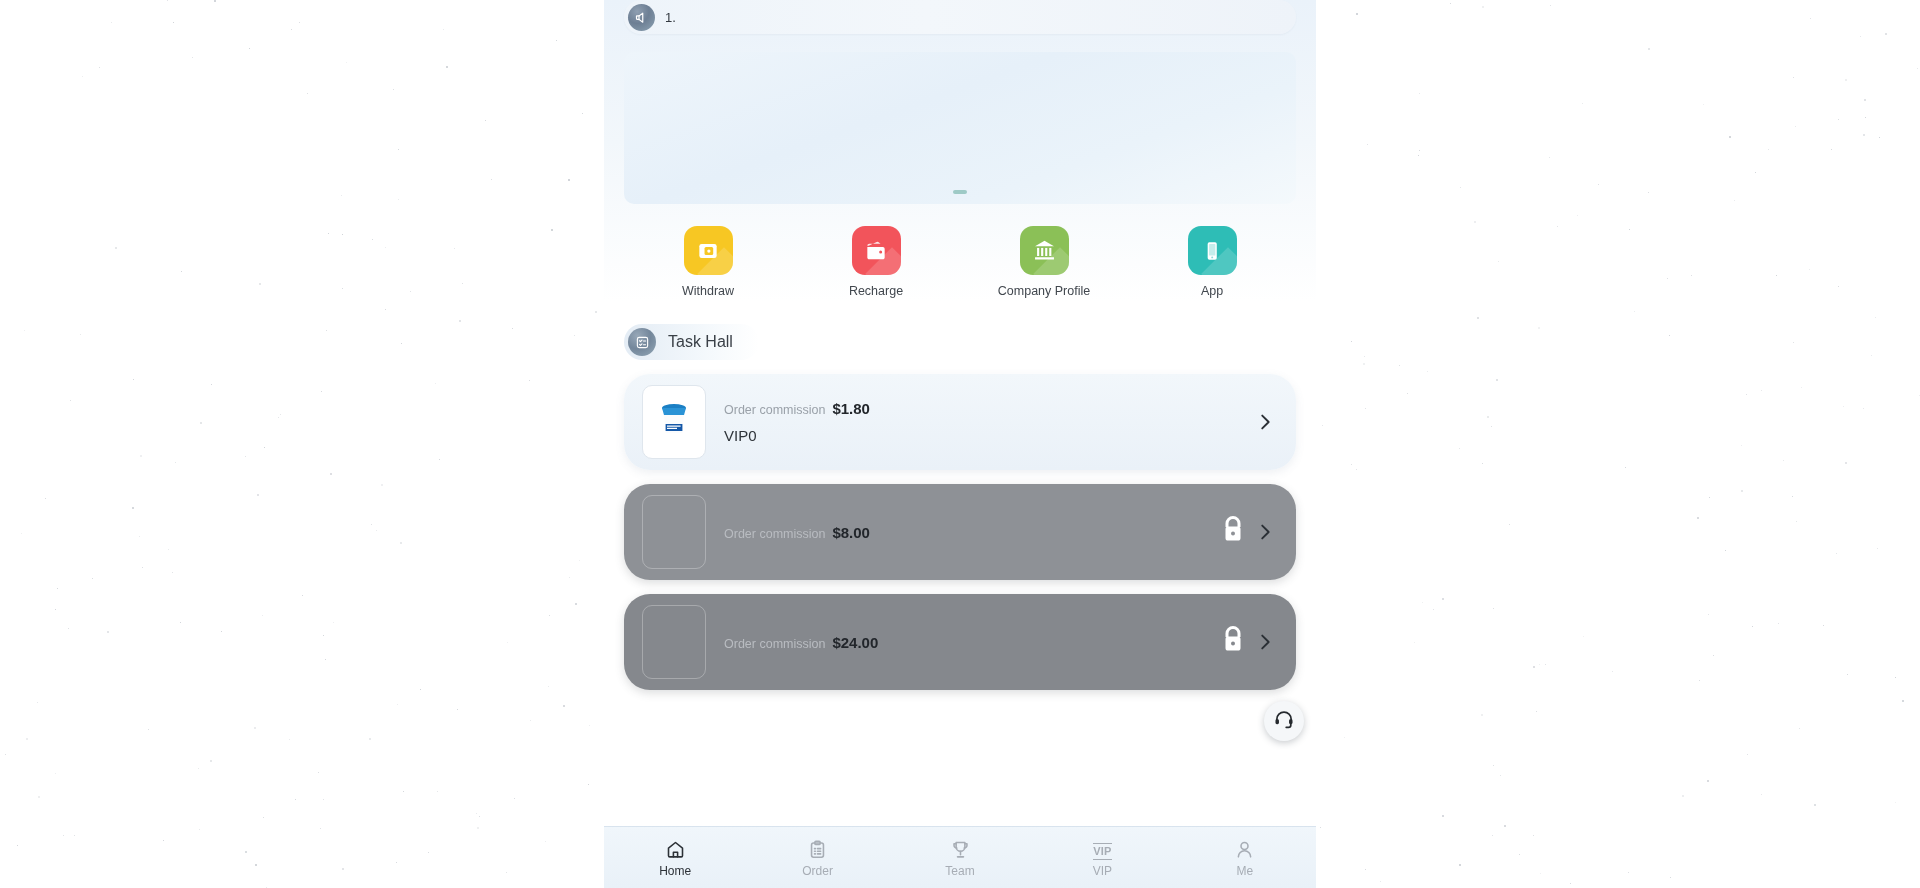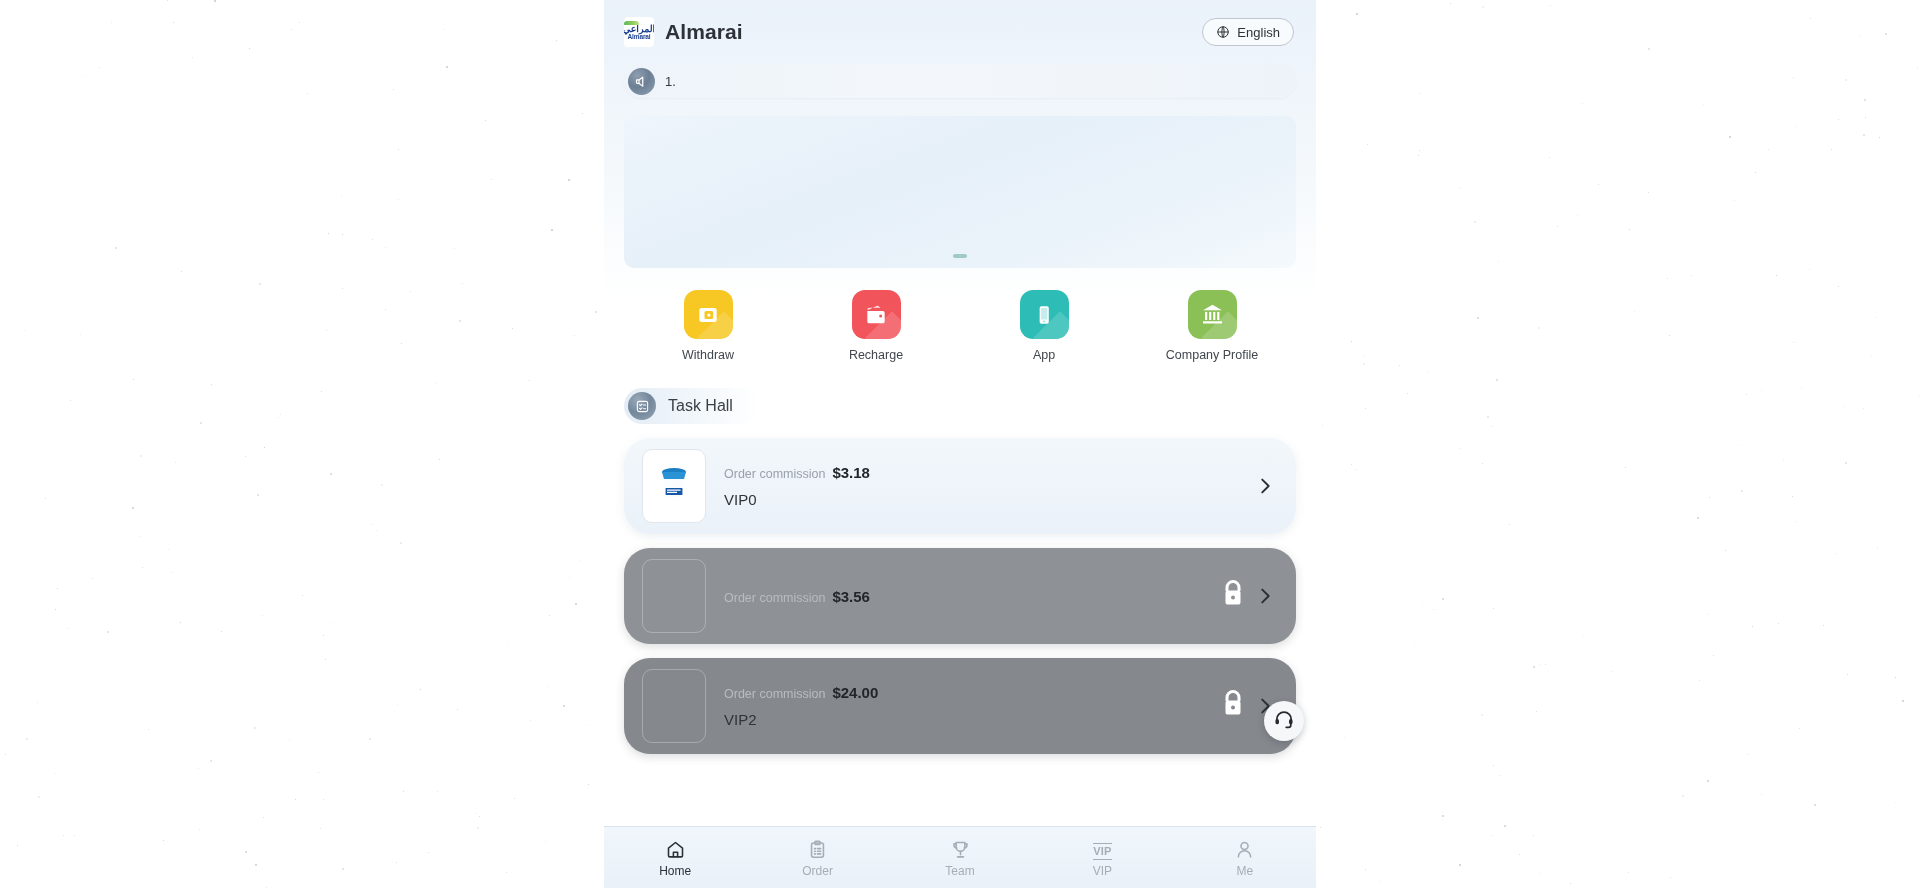--- a/index.html
+++ b/index.html
@@ -805,39 +805,20 @@
       <i style="left: 138.914px; top: 536.21px; width: 1px; height: 1px; opacity: 0.38;"></i>
       <i style="left: 623.139px; top: 196.272px; width: 1px; height: 1px; opacity: 0.27;"></i>
       <i style="left: 1894.95px; top: 801.986px; width: 1px; height: 1px; opacity: 0.26;"></i>
       <i style="left: 1845.22px; top: 462.307px; width: 2px; height: 2px; opacity: 0.52;"></i>
       <i style="left: 1029.43px; top: 64.9419px; width: 1px; height: 1px; opacity: 0.41;"></i>
     </div>
 
   <div id="app">
 
     
-    <div class="app-header">
-      <div class="brand">
-        <div class="brand-logo">
-          <span class="ar">المراعي</span>
-          <span class="en">Almarai</span>
-        </div>
-        <div class="brand-name">Almarai</div>
-      </div>
-
-      <div class="lang-btn">
-        <span>
-          <svg width="14" height="14" viewBox="0 0 24 24" fill="none" stroke="#2e3238" stroke-width="1.7">
-            <circle cx="12" cy="12" r="9"></circle>
-            <path d="M3 12h18M12 3c2.6 2.6 2.6 15.4 0 18M12 3c-2.6 2.6-2.6 15.4 0 18"></path>
-          </svg>
-        </span>
-        <span>English</span>
-      </div>
-    </div>
 
     
     <div class="notice-bar">
       <div class="notice-icon">
         <svg width="15" height="15" viewBox="0 0 24 24" fill="none" stroke="#ffffff" stroke-width="1.9" stroke-linejoin="round" stroke-linecap="round">
           <path d="M4 9.5v4a1.5 1.5 0 0 0 1.5 1.5H8l6 4.5V5L8 9.5H5.5A1.5 1.5 0 0 0 4 11"></path>
           <path d="M8 9.5v6"></path>
         </svg>
       </div>
       <div class="notice-index">1.</div>
@@ -865,47 +846,47 @@
       </div>
 
       <div class="qa-item">
         <div class="qa-tile" style="background:#f2545b">
           <svg width="26" height="26" viewBox="0 0 24 24" fill="#ffffff">
             <path d="M4 7.2c0-1 .8-1.8 1.8-1.8h10.4l-2.1-1.6a1.4 1.4 0 0 0-1.5-.1L5.2 7.2z" opacity=".85"></path>
             <path d="M4 8.4h14.3c1 0 1.7.8 1.7 1.7v7.8c0 1-.8 1.7-1.7 1.7H5.7c-1 0-1.7-.8-1.7-1.7zm12.3 5.9a1.4 1.4 0 1 0 0-2.8 1.4 1.4 0 0 0 0 2.8z"></path>
           </svg>
         </div>
         <div class="qa-label">Recharge</div>
-      </div>
-
-      <div class="qa-item">
-        <div class="qa-tile" style="background:#2ebdb6">
-          <svg width="26" height="26" viewBox="0 0 24 24" fill="none">
-            <rect x="8" y="4" width="8.4" height="16" rx="1.6" fill="#ffffff"></rect>
-            <rect x="9.3" y="5.6" width="5.8" height="10.6" rx=".6" fill="#2ebdb6" opacity=".28"></rect>
-            <circle cx="12.2" cy="17.9" r=".9" fill="#2ebdb6" opacity=".55"></circle>
-          </svg>
-        </div>
-        <div class="qa-label">App</div>
       </div>
 
       <div class="qa-item">
         <div class="qa-tile" style="background:#8bc057">
           <svg width="27" height="27" viewBox="0 0 24 24" fill="#ffffff">
             <path d="M12 3.4 3.6 8.2h16.8z"></path>
             <rect x="5.4" y="9.7" width="1.9" height="7.2"></rect>
             <rect x="9" y="9.7" width="1.9" height="7.2"></rect>
             <rect x="12.6" y="9.7" width="1.9" height="7.2"></rect>
             <rect x="16.2" y="9.7" width="1.9" height="7.2"></rect>
             <rect x="3.6" y="18" width="16.8" height="2"></rect>
           </svg>
         </div>
         <div class="qa-label">Company Profile</div>
       </div>
 
+      <div class="qa-item">
+        <div class="qa-tile" style="background:#2ebdb6">
+          <svg width="26" height="26" viewBox="0 0 24 24" fill="none">
+            <rect x="8" y="4" width="8.4" height="16" rx="1.6" fill="#ffffff"></rect>
+            <rect x="9.3" y="5.6" width="5.8" height="10.6" rx=".6" fill="#2ebdb6" opacity=".28"></rect>
+            <circle cx="12.2" cy="17.9" r=".9" fill="#2ebdb6" opacity=".55"></circle>
+          </svg>
+        </div>
+        <div class="qa-label">App</div>
+      </div>
+
     </div>
 
     
     <div class="section-head">
       <div class="section-head-icon">
         <svg width="15" height="15" viewBox="0 0 24 24" fill="none" stroke="#ffffff" stroke-width="1.8" stroke-linecap="round" stroke-linejoin="round">
           <rect x="3.8" y="3.8" width="16.4" height="16.4" rx="3"></rect>
           <path d="M7.3 9.2l1.5 1.5 2.4-2.4M13.6 9.6h3.4M7.3 15.1l1.5 1.5 2.4-2.4M13.6 15.5h3.4"></path>
         </svg>
       </div>
@@ -922,37 +903,37 @@
             <ellipse cx="21" cy="12" rx="12" ry="4" fill="#1b7fc4"></ellipse>
             <path d="M9 12h24l-2 7H11z" fill="#2a93d6"></path>
             <path d="M11 19h20l-1.6 18H12.6z" fill="#fbfcfd"></path>
             <rect x="12.6" y="28" width="16.8" height="7" fill="#1558a8"></rect>
             <path d="M14 30.2h13.6M14 32.4h10" stroke="#ffffff" stroke-width="1.2"></path>
           </svg>
         </div>
         <div class="vip-info">
           <div class="vip-commission-row">
             <span class="vip-commission-label">Order commission</span>
-            <span class="vip-commission-value">$3.18</span>
+            <span class="vip-commission-value">$1.80</span>
           </div>
           <div class="vip-level">VIP0</div>
         </div>
         <div class="vip-chevron">
           <svg width="22" height="22" viewBox="0 0 24 24" fill="none" stroke="#2a2f35" stroke-width="2.1" stroke-linecap="round" stroke-linejoin="round">
             <path d="M9 5l7 7-7 7"></path>
           </svg>
         </div>
       </div>
 
       <div class="vip-card locked">
         <div class="vip-thumb"></div>
         <div class="vip-info">
           <div class="vip-commission-row">
             <span class="vip-commission-label">Order commission</span>
-            <span class="vip-commission-value">$3.56</span>
+            <span class="vip-commission-value">$8.00</span>
           </div>
         </div>
         <div class="vip-lock">
           <svg width="30" height="34" viewBox="0 0 30 34" fill="none">
             <path d="M9 14v-3.5a6 6 0 0 1 12 0V14" stroke="#ffffff" stroke-width="3"></path>
             <rect x="7.5" y="13.5" width="15" height="14" rx="2.6" fill="#ffffff"></rect>
             <circle cx="15" cy="20.4" r="2" fill="#8e9196"></circle>
           </svg>
         </div>
         <div class="vip-chevron">
@@ -962,21 +943,20 @@
         </div>
       </div>
 
       <div class="vip-card locked dark">
         <div class="vip-thumb"></div>
         <div class="vip-info">
           <div class="vip-commission-row">
             <span class="vip-commission-label">Order commission</span>
             <span class="vip-commission-value">$24.00</span>
           </div>
-          <div class="vip-level">VIP2</div>
         </div>
         <div class="vip-lock">
           <svg width="30" height="34" viewBox="0 0 30 34" fill="none">
             <path d="M9 14v-3.5a6 6 0 0 1 12 0V14" stroke="#ffffff" stroke-width="3"></path>
             <rect x="7.5" y="13.5" width="15" height="14" rx="2.6" fill="#ffffff"></rect>
             <circle cx="15" cy="20.4" r="2" fill="#85888d"></circle>
           </svg>
         </div>
         <div class="vip-chevron">
           <svg width="22" height="22" viewBox="0 0 24 24" fill="none" stroke="#2a2f35" stroke-width="2.1" stroke-linecap="round" stroke-linejoin="round">

